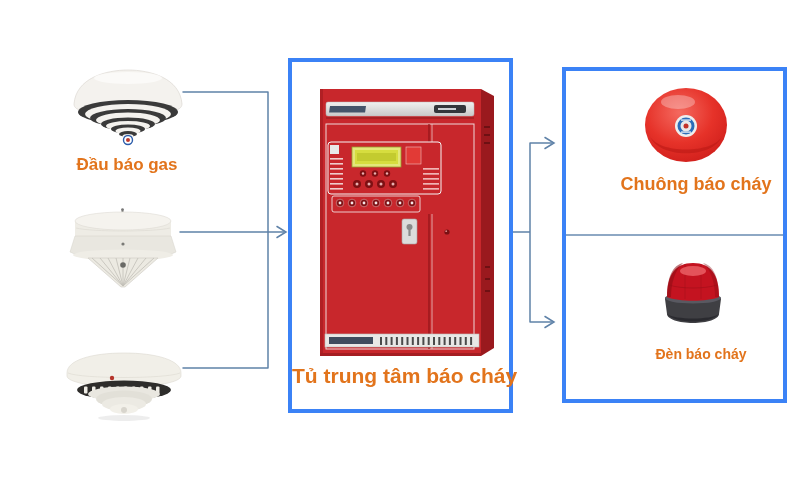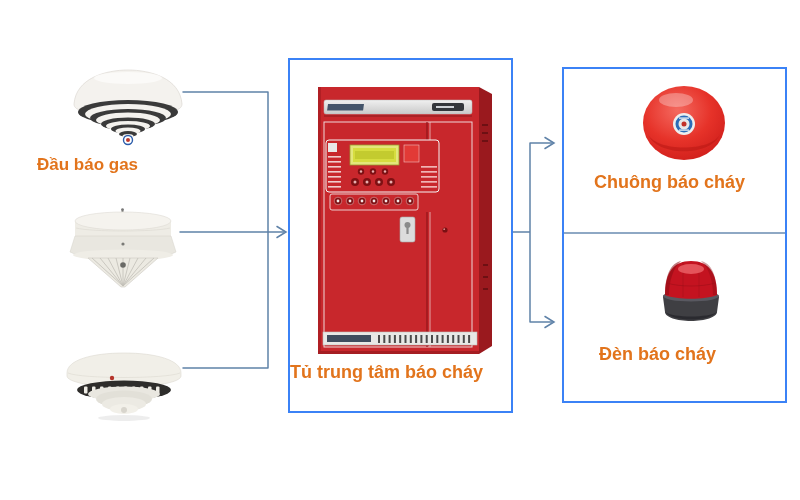--- a/index.html
+++ b/index.html
@@ -1,21 +1,21 @@
 <!DOCTYPE html>
 <html><head>
 <meta charset="utf-8">
 <style>
   html,body{margin:0;padding:0;background:#fff;}
   #canvas{position:relative;width:800px;height:500px;background:#ffffff;overflow:hidden;
           font-family:"Liberation Sans",sans-serif;}
   .abs{position:absolute;}
   .label{position:absolute;color:#e2741c;font-weight:bold;font-size:17px;
-         line-height:1.15;white-space:nowrap;}
-  .box{position:absolute;border:2px solid #3b82f6;background:transparent;box-sizing:border-box;}
+         text-align:center;line-height:1.15;white-space:nowrap;}
+  .box{position:absolute;border:4px solid #3b82f6;background:transparent;box-sizing:border-box;}
   .divider{position:absolute;left:0;width:100%;height:2px;background:#8ea8c4;}
   svg{display:block;}
 </style>
 </head>
 <body>
 
 <div id="canvas">
 
   <svg class="abs" style="left:0;top:0" width="800" height="500" viewBox="0 0 800 500">
     <g stroke="#5f82a8" stroke-width="1.5" fill="none" stroke-linecap="round">
@@ -206,21 +206,21 @@
             <rect x="120.3" y="251" width="2" height="8"></rect>
           <rect x="125.6" y="251" width="2" height="8"></rect>
             <rect x="130.9" y="251" width="2" height="8"></rect>
           <rect x="136.2" y="251" width="2" height="8"></rect>
             <rect x="141.5" y="251" width="2" height="8"></rect>
           <rect x="146.8" y="251" width="2" height="8"></rect>
             <rect x="152.1" y="251" width="2" height="8"></rect>
         </g>
       </svg>
     </div>
-    <div class="label" style="left:0;top:302px;width:225px;font-size:18px">Tủ trung tâm báo cháy</div>
+    <div class="label" style="left:0;top:302px;width:225px;font-size:21px">Tủ trung tâm báo cháy</div>
   </div>
 
   <div class="box" style="left:562px;top:67px;width:225px;height:336px">
     <div class="divider" style="top:163px"></div>
 
     <div class="abs" style="left:78px;top:15px">
       <svg width="84" height="78" viewBox="0 0 84 78">
         <defs>
           <radialGradient id="bellr" cx="0.42" cy="0.33" r="0.75">
             <stop offset="0" stop-color="#f4695f"></stop>
@@ -247,16 +247,16 @@
         <ellipse cx="38" cy="41" rx="28" ry="5.5" fill="#595961"></ellipse>
         <path d="M12,40 C12,18 20,6 38,6 C56,6 64,18 64,40 C52,45 24,45 12,40 Z" fill="#c41320"></path>
         <path d="M12,40 C12,20 18,8 28,6 C20,13 16,26 16,40 Z" fill="#8c0c14" opacity="0.55"></path>
         <path d="M64,40 C64,20 58,8 48,6 C56,13 60,26 60,40 Z" fill="#8c0c14" opacity="0.4"></path>
         <path d="M14,28 C26,32 50,32 62,28" stroke="#9c0e18" stroke-width="0.8" fill="none" opacity="0.7"></path>
         <path d="M30,7 V42 M46,7 V42" stroke="#9c0e18" stroke-width="0.7" opacity="0.6" fill="none"></path>
         <ellipse cx="38" cy="14" rx="13" ry="5" fill="#ef6a6d" opacity="0.75"></ellipse>
         <path d="M12,57 C20,63 56,63 64,57 C56,67 20,67 12,57 Z" fill="#26262a" opacity="0.8"></path>
       </svg>
     </div>
-    <div class="label" style="left:35px;top:275px;width:200px;font-size:18px">Đèn báo cháy</div>
+    <div class="label" style="left:35px;top:275px;width:200px;font-size:14px">Đèn báo cháy</div>
   </div>
 
 </div>
 
 </body></html>

